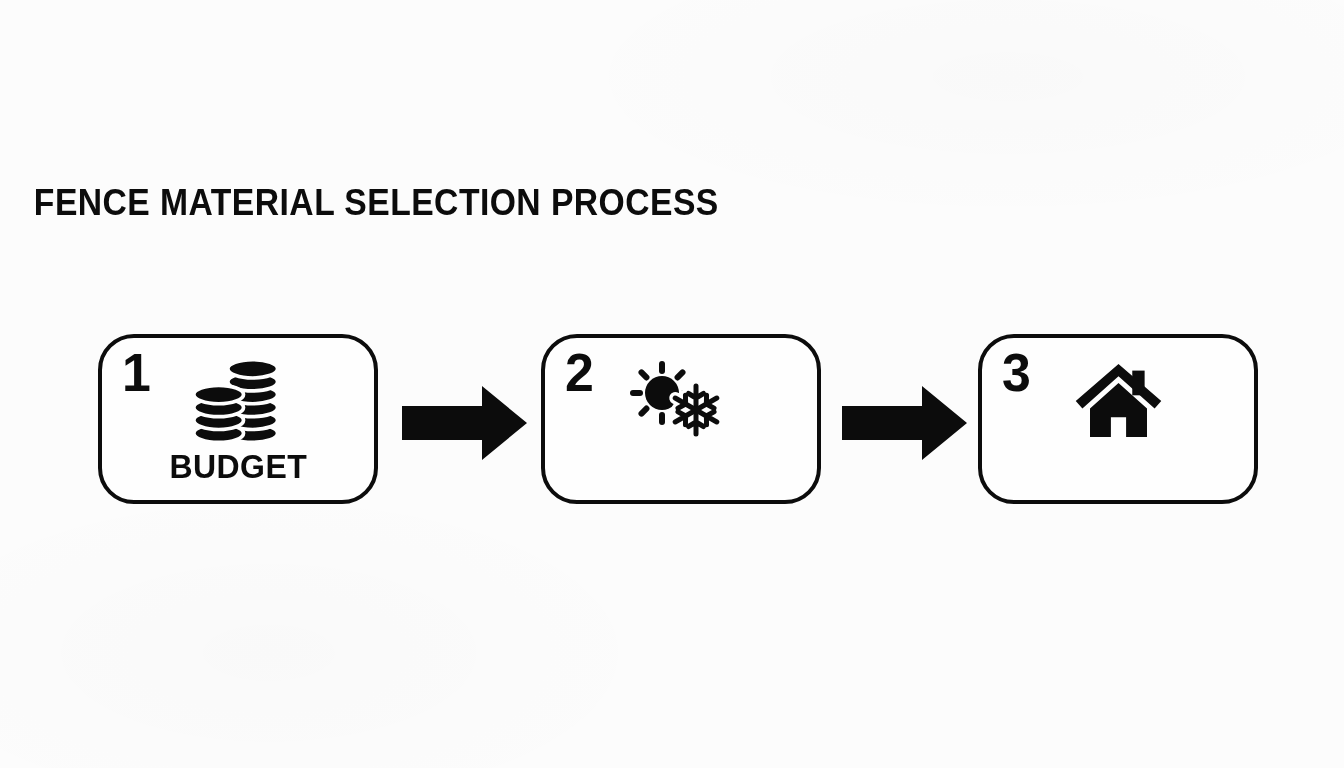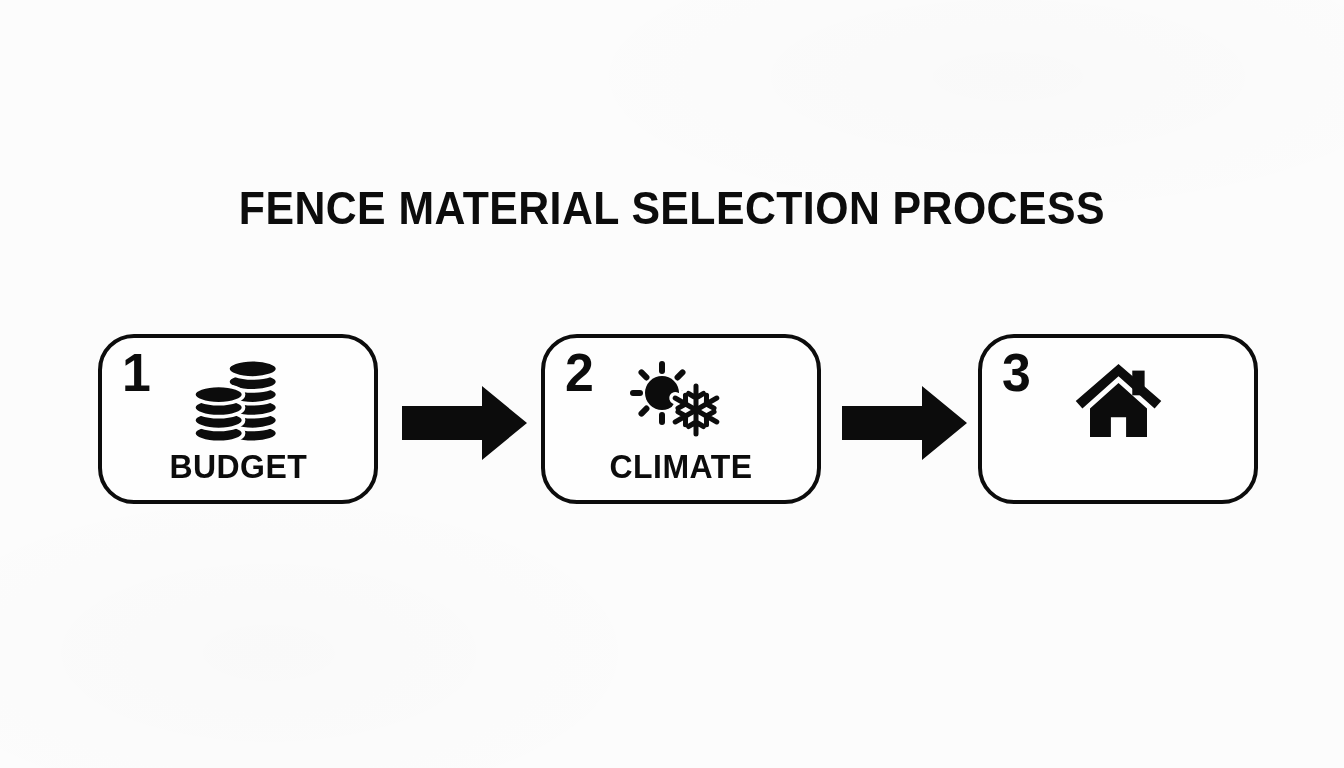--- a/index.html
+++ b/index.html
@@ -22,22 +22,22 @@
       radial-gradient(ellipse 700px 300px at 20% 85%, rgba(0,0,0,0.012), transparent 60%),
       radial-gradient(ellipse 800px 260px at 75% 10%, rgba(0,0,0,0.010), transparent 60%),
       var(--background, #fcfcfc);
   }
 
   
   .title {
     position: absolute;
     top: 184px; left: 0;
     width: 100%;
-    text-align: center;
-    font-size: 47px;
+    text-align: left;
+    font-size: 37px;
     font-weight: 700;
     line-height: 1;
     letter-spacing: 0.5px;
     white-space: nowrap;
   }
   .squeeze {
     display: inline-block;
     transform: scaleX(0.91);
     transform-origin: 50% 50%;
   }
@@ -174,21 +174,20 @@
         <g transform="translate(67,51)" stroke="currentColor" stroke-width="5" stroke-linecap="round" stroke-linejoin="round">
           <use href="#sfArm"></use>
           <use href="#sfArm" transform="rotate(60)"></use>
           <use href="#sfArm" transform="rotate(120)"></use>
           <use href="#sfArm" transform="rotate(180)"></use>
           <use href="#sfArm" transform="rotate(240)"></use>
           <use href="#sfArm" transform="rotate(300)"></use>
         </g>
       </svg>
     </div>
-    <div class="step-label"><span class="squeeze-sm">CLIMATE</span></div>
   </section>
 
   <div class="arrow arrow-2">
     <svg viewBox="0 0 125 76" aria-hidden="true">
       <polygon fill="currentColor" points="0,21 80,21 80,1 125,38 80,75 80,55 0,55"></polygon>
     </svg>
   </div>
 
   <section class="step step-3">
     <span class="step-num">3</span>

